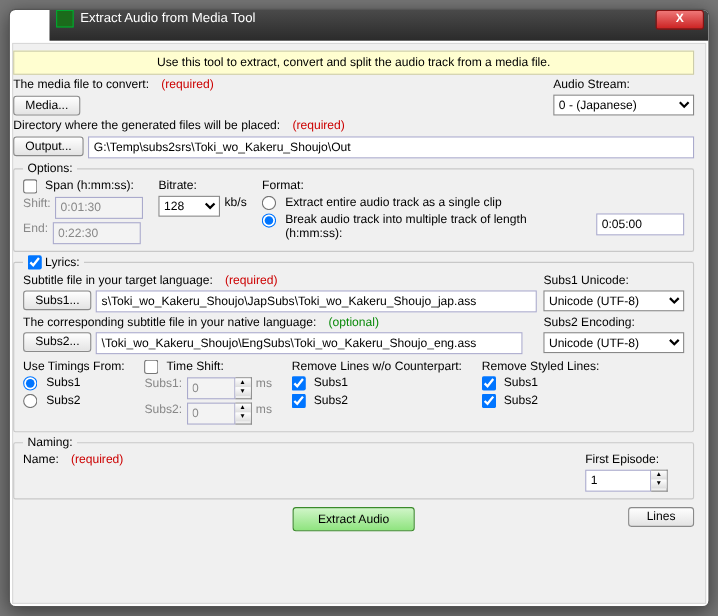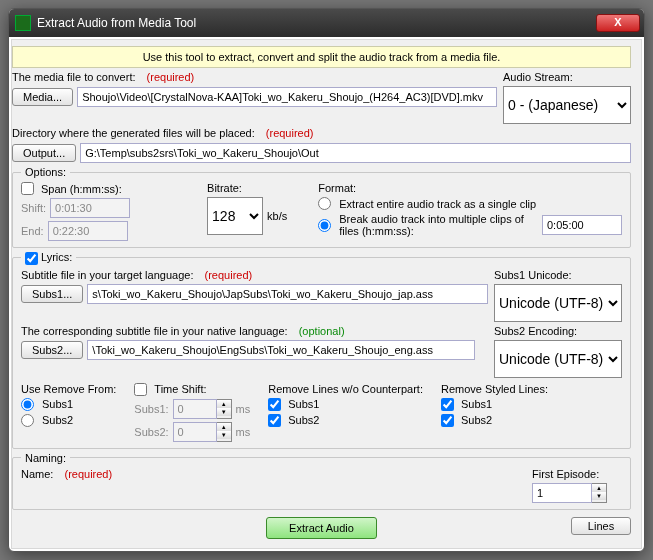--- a/index.html
+++ b/index.html
@@ -16,24 +16,25 @@
     background: #fff;
     border: 1px solid #555;
     border-radius: 6px;
     box-shadow: 0 4px 18px rgba(0,0,0,0.5);
     display: flex; flex-direction: column;
     overflow: hidden;
   }
   .titlebar {
     height: 28px;
     background: linear-gradient(to bottom, #4a4a4a, #2b2b2b);
-    display: flex; align-items: center;
+    display: flex; 
     color: #fff;
     padding: 0 4px 0 6px;
     gap: 6px;
+    margin-left: 36px;
   }
   .titlebar .app-icon {
     width: 16px; height: 16px; background:#1b6b1b; border:1px solid #0a3; display:inline-block;
   }
   .titlebar .title { flex: 1; font-size: 12px; }
   .titlebar .close {
     width: 44px; height: 18px;
     background: linear-gradient(to bottom,#e77,#c22);
     border: 1px solid #811; border-radius: 3px;
     color: #fff; text-align: center; line-height: 14px; font-weight: bold;
@@ -43,48 +44,48 @@
     flex: 1; padding: 6px 10px 8px 0; background: #f0f0f0;
     display: flex; flex-direction: column; gap: 3px;
     border: 1px solid #d8d8d8; margin: 2px;
   }
   .banner {
     background: #fffed0;
     border: 1px solid #cca;
     text-align: center; padding: 4px 0;
     font-size: 11px;
   }
-  .row { display: flex; align-items: center; gap: 4px; }
+  .row { display: flex; align-items: flex-start; gap: 4px; }
   .lbl { white-space: nowrap; }
   .req { color: #c00; }
   .opt { color: #0a8a0a; }
   button.win {
     background: linear-gradient(to bottom,#fefefe,#e3e3e3);
     border: 1px solid #8a8a8a; border-radius: 3px;
     padding: 2px 10px; font-size: 11px; cursor: pointer;
     min-width: 60px;
   }
   button.green {
     background: linear-gradient(to bottom,#d0f5c8,#8fe47f);
     border: 1px solid #3a8a2a;
   }
   input[type=text] {
     border: 1px solid #aac; padding: 2px 4px; font-size: 11px;
     background: #fff; height: 20px;
   }
   input[disabled] { background: #f3f3f3; color:#888; }
   select {
-    border: 1px solid #888; font-size: 14px; height: 38px; background:#fff;
+    border: 1px solid #888; font-size: 11px; height: 19px; background:#fff;
   }
   fieldset {
     border: 1px solid #c8c8c8; border-radius: 2px;
     padding: 4px 8px 6px 8px; margin: 0;
   }
   legend { padding: 0 4px; }
-  .grid-opts { display:flex; gap: 31px; align-items:flex-start; }
+  .grid-opts { display:flex; gap: 14px; align-items:flex-start; }
   .col { display:flex; flex-direction:column; gap:3px; }
   .small-in { width: 80px; }
   .chk { margin: 0 3px 0 0; vertical-align: middle; }
   .rad { margin: 0 4px 0 0; vertical-align: middle; }
   .sec-title { margin-bottom: 1px; }
   .muted { color:#888; }
   .foot { display:flex; justify-content:center; margin-top:4px; position:relative; }
   .foot .cancel { position:absolute; right:0; top:0; }
   .spin { display:inline-flex; align-items:center; }
   .spin input { width: 44px; }
@@ -107,21 +108,20 @@
     <div class="banner">Use this tool to extract, convert and split the audio track from a media file.</div>
 
     <div class="twocol">
       <div class="col grow">
         <div class="row sec-title">
           <span class="lbl">The media file to convert:</span>&nbsp;
           <span class="req">(required)</span>
         </div>
         <div class="row">
           <button class="win">Media...</button>
-          <input type="text" class="grow" value="Shoujo\Video\[CrystalNova-KAA]Toki_wo_Kakeru_Shoujo_(H264_AC3)[DVD].mkv" style="">
         </div>
       </div>
       <div class="col" style="width:128px;">
         <span class="lbl">Audio Stream:</span>
         <select><option>0 - (Japanese)</option></select>
       </div>
     </div>
 
     <div class="row sec-title">
       <span class="lbl">Directory where the generated files will be placed:</span>&nbsp;
@@ -142,34 +142,34 @@
             </label>
           <div class="row">
               <span class="muted">Shift:</span> 
               <input type="text" disabled="" class="small-in" value="0:01:30" style="">
             </div>
           <div class="row">
               <span class="muted">End:</span> 
               <input type="text" disabled="" class="small-in" value="0:22:30" style="">
             </div>
         </div>
-        <div class="col" style="justify-content:center;margin-left:46px;">
+        <div class="col" style="justify-content:center;">
           <span class="lbl">Bitrate:</span>
           <div class="row">
             <select style="width:56px;"><option>128</option></select>
             <span>kb/s</span>
           </div>
         </div>
         <div class="col">
           <span class="lbl">Format:</span>
           <label class="row">
               <input type="radio" name="fmt" class="rad" style="">
               <span>Extract entire audio track as a single clip</span>
             </label>
-          <label class="row"><input type="radio" name="fmt" class="rad" checked="" style=""><span>Break audio track into multiple clips of files (h:mm:ss):</span>&nbsp;<input type="text" class="small-in" value="0:05:00" style=""></label>
+          <label class="row"><input type="radio" name="fmt" class="rad" checked="" style=""><span>Break audio track into multiple track of length (h:mm:ss):</span>&nbsp;<input type="text" class="small-in" value="0:05:00" style=""></label>
         </div>
       </div>
     </fieldset>
 
     <fieldset>
       <legend><input type="checkbox" class="chk" checked="" style=""><span>Lyrics:</span></legend>
 
       <div class="twocol">
         <div class="col grow">
           <div class="row"><span>Subtitle file in your target language:</span>&nbsp;<span class="req">(required)</span></div>
@@ -193,21 +193,21 @@
             </div>
         </div>
         <div class="col" style="width:128px;">
           <span>Subs2 Encoding:</span>
           <select><option>Unicode (UTF-8)</option></select>
         </div>
       </div>
 
       <div class="row" style="gap:18px; margin-top:5px; align-items:flex-start;">
         <div class="col">
-          <span>Use Remove From:</span>
+          <span>Use Timings From:</span>
           <label class="row">
               <input type="radio" name="tim" class="rad" checked="" style="">
               <span>Subs1</span>
             </label>
           <label class="row">
               <input type="radio" name="tim" class="rad" style="">
               <span>Subs2</span>
             </label>
         </div>
         <div class="col">

